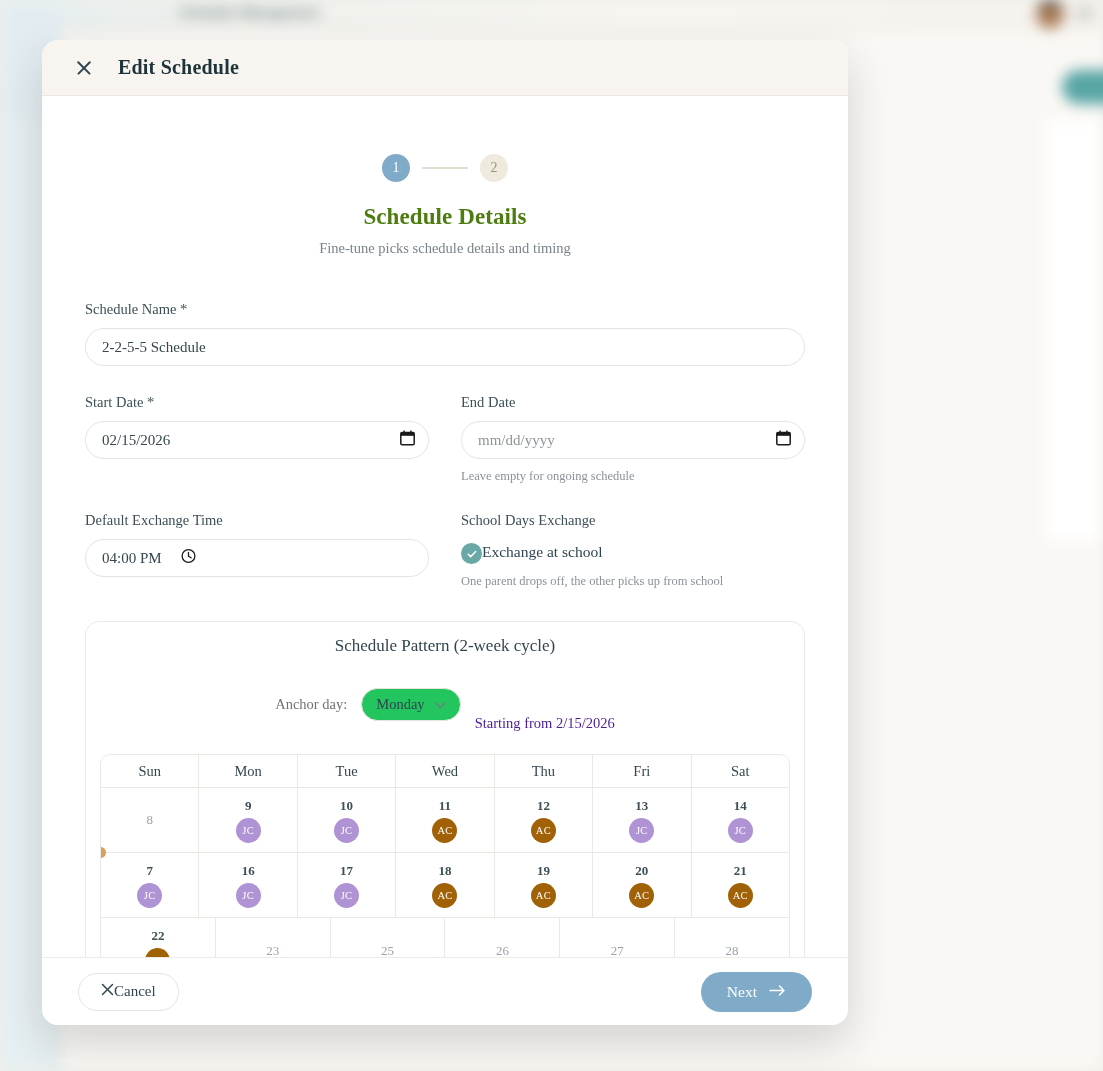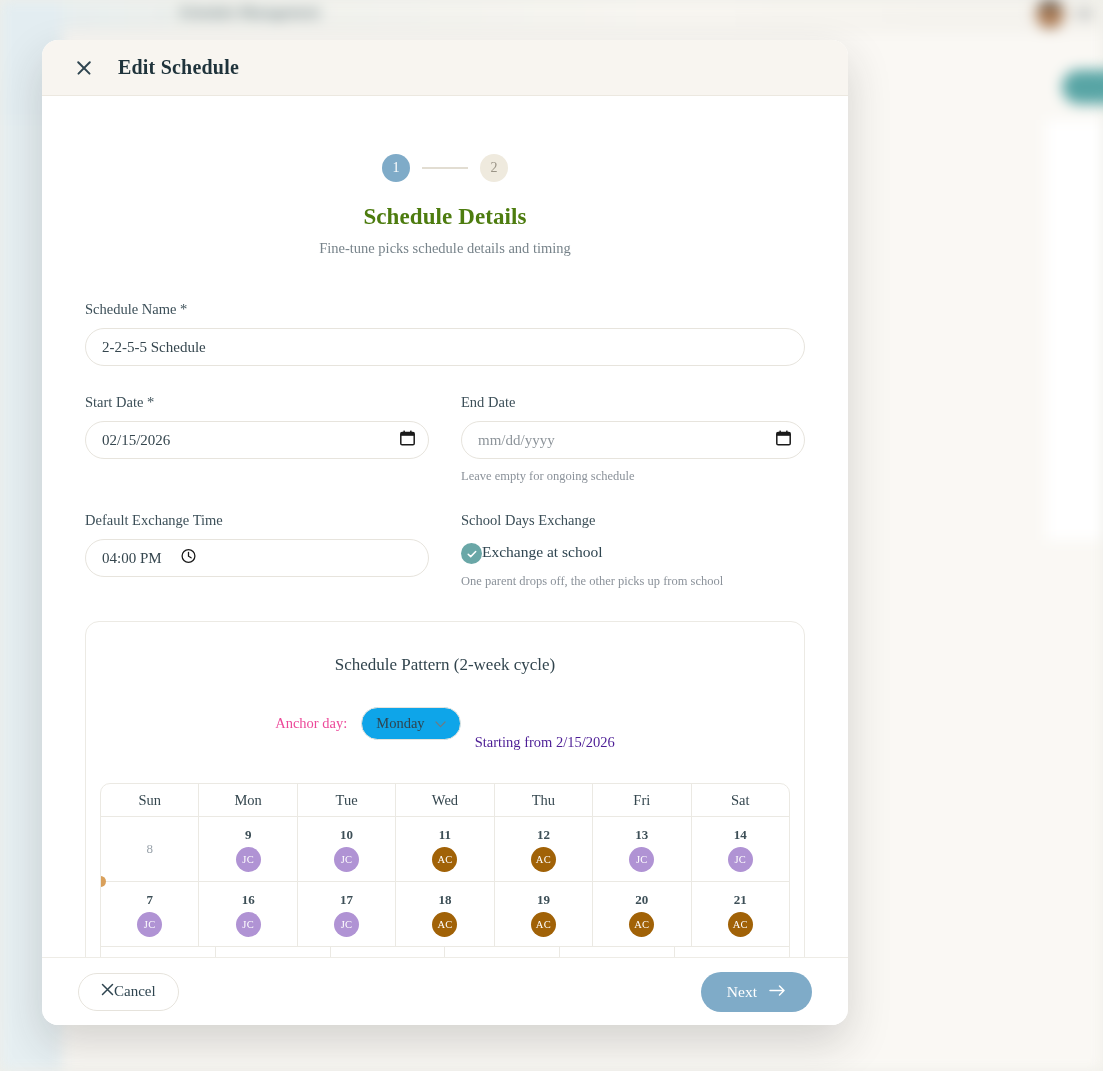--- a/index.html
+++ b/index.html
@@ -228,50 +228,50 @@
   .toggle-label {
     font-size: 15.5px;
     color: #2f4550;
   }
 
   
   .pattern-card {
     margin: 32px 19px 0 19px;
     border: 1px solid #eceae4;
     border-radius: 14px;
-    padding: 33px 14px 20px 14px;
+    padding: 14px 14px 20px 14px;
   }
   .pattern-title {
     text-align: center;
     font-size: 17px;
     color: #32454e;
   }
   .anchor-row {
     display: flex;
     align-items: center;
     justify-content: center;
     gap: 14px;
     margin-top: 20px;
   }
-  .anchor-label { font-size: 14.5px; color: #ec4899; }
+  .anchor-label { font-size: 14.5px; color: #737373; }
   .anchor-select {
     border: 1px solid #e7e4dd;
     border-radius: 17px;
     height: 33px;
     padding: 0 14px;
     display: flex; align-items: center; gap: 10px;
     cursor: pointer;
-    background: #0ea5e9;
+    background: #22c55e;
   }
   .anchor-value { font-size: 14.5px; color: #2f4550; }
   .anchor-from { font-size: 14.5px; color: #4c1d95; margin-top: 39px; }
 
   
   .cal {
-    margin-top: 32px;
+    margin-top: 22px;
     border: 1px solid #ebe9e3;
     border-radius: 10px;
     overflow: hidden;
   }
   .cal-head, .cal-row { display: flex; }
   .cal-head .cell {
     height: 33px;
     display: flex; align-items: center; justify-content: center;
     font-size: 14.5px;
     color: #35474f;

